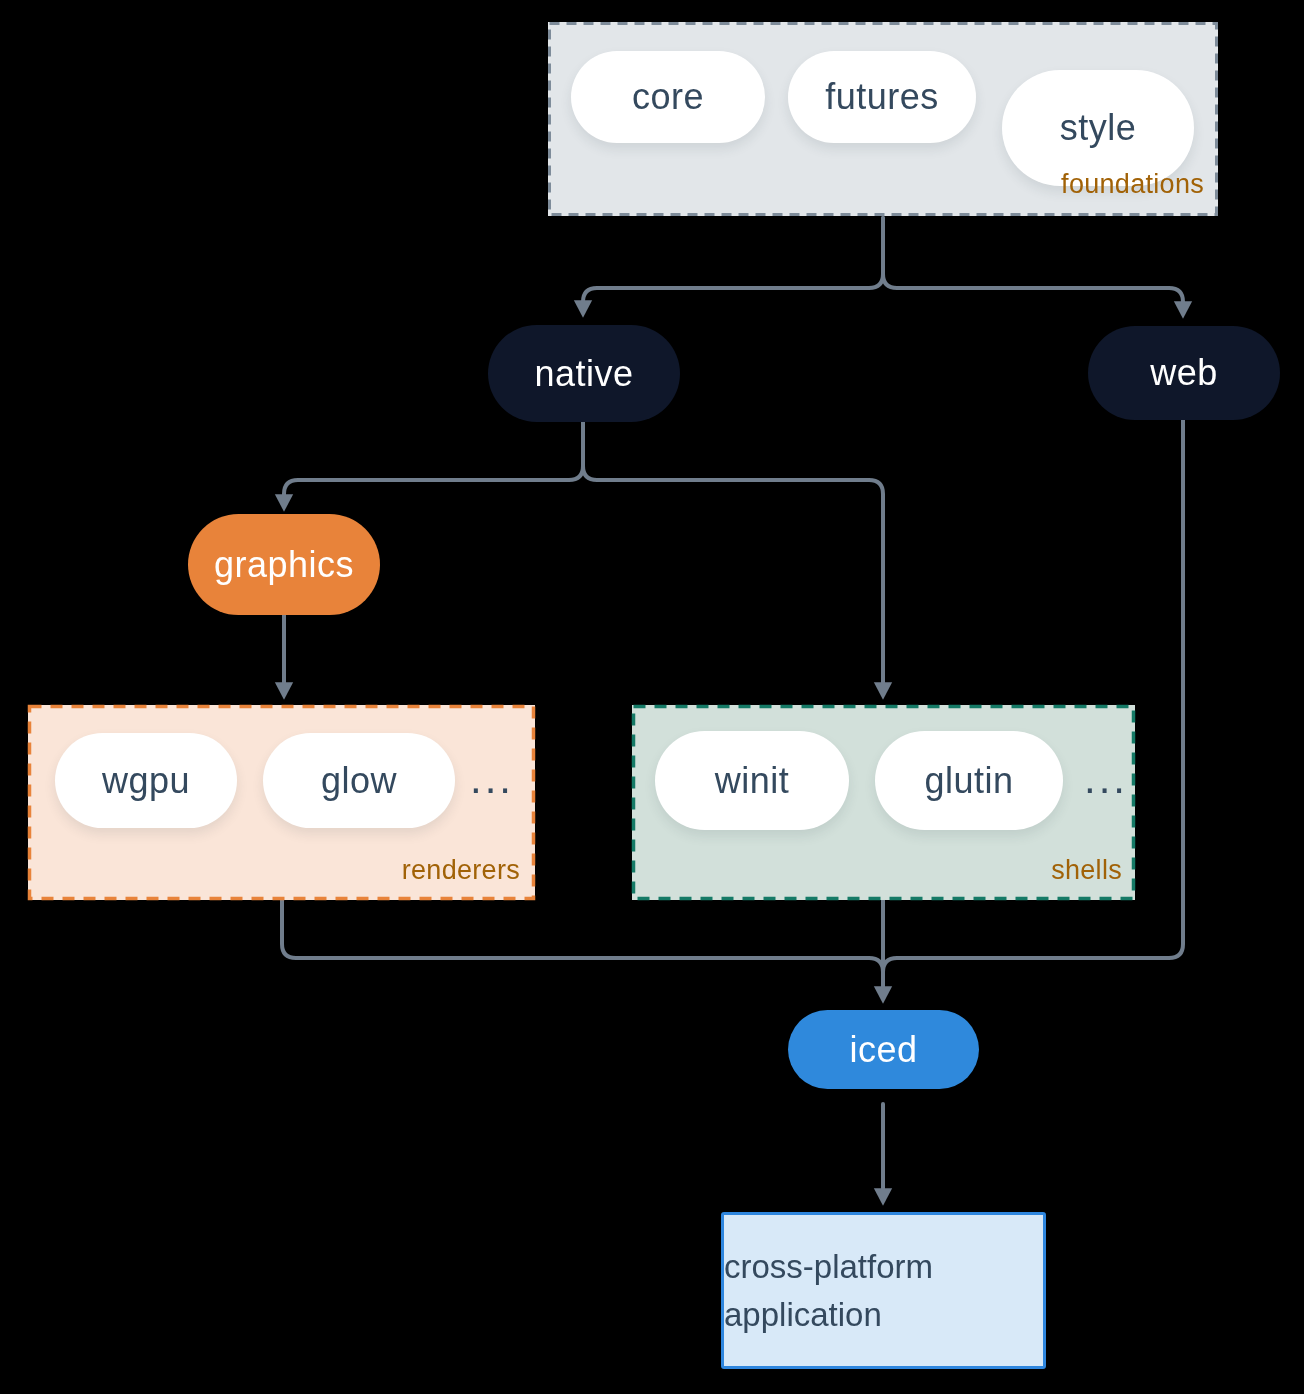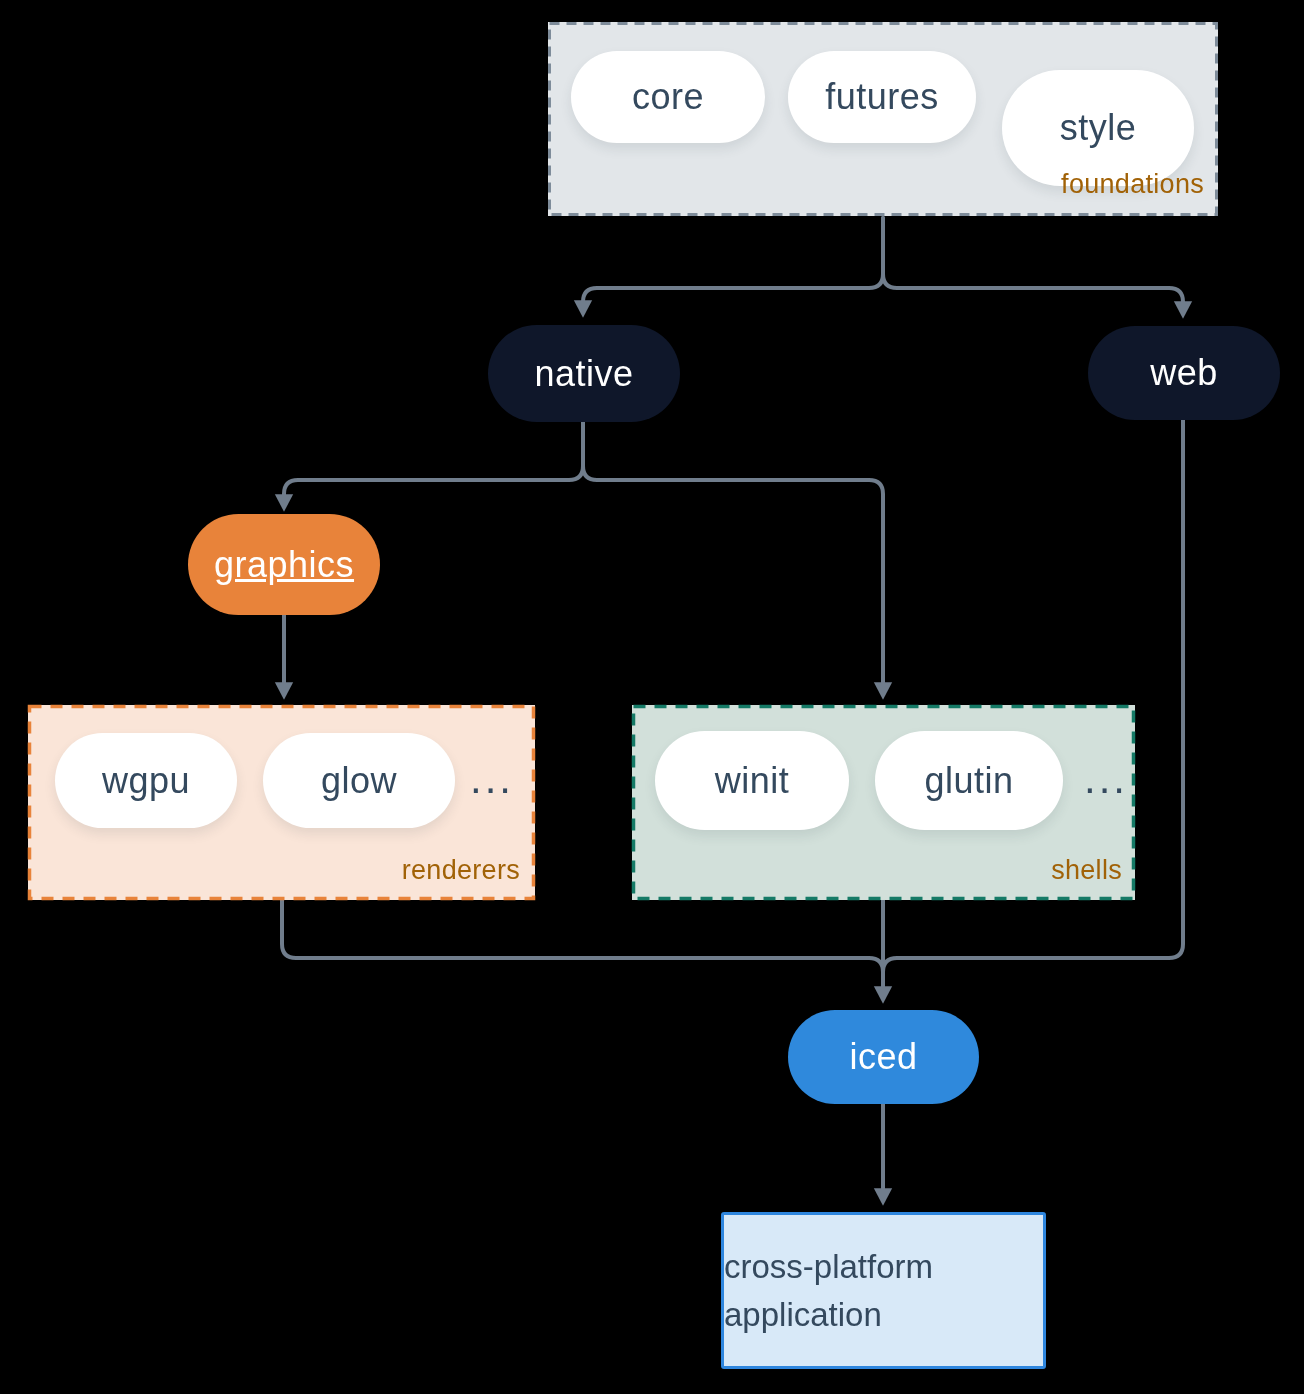--- a/index.html
+++ b/index.html
@@ -21,22 +21,22 @@
   .pill.orange{background:#e8833a;color:#fff;}
   .pill.blue{background:#2f89dc;color:#fff;}
   .gb-label{
     position:absolute;font-size:27px;color:#a16207;letter-spacing:.3px;
   }
   .ellipsis{
     position:absolute;font-size:42px;color:#34495e;letter-spacing:3px;font-weight:400;
   }
   .n-native{left:488px;top:325px;width:192px;height:97px;}
   .n-web{left:1088px;top:326px;width:192px;height:94px;}
-  .n-graphics{left:188px;top:514px;width:192px;height:101px;text-decoration:underline;}
-  .n-iced{left:788px;top:1010px;width:191px;height:94px;}
+  .n-graphics{left:188px;top:514px;width:192px;height:101px;}
+  .n-iced{left:788px;top:1010px;width:191px;height:79px;}
   .p-core{left:23px;top:29px;width:194px;height:92px;}
   .p-futures{left:240px;top:29px;width:188px;height:92px;}
   .p-style{left:454px;top:29px;width:192px;height:116px;margin-top:19px;}
   .p-wgpu{left:27px;top:28px;width:182px;height:95px;}
   .p-glow{left:235px;top:28px;width:192px;height:95px;}
   .p-winit{left:23px;top:26px;width:194px;height:99px;}
   .p-glutin{left:243px;top:26px;width:188px;height:99px;}
   .e-renderers{left:442px;top:50px;}
   .e-shells{left:452px;top:50px;}
   .l-foundations{right:14px;bottom:16px;}

